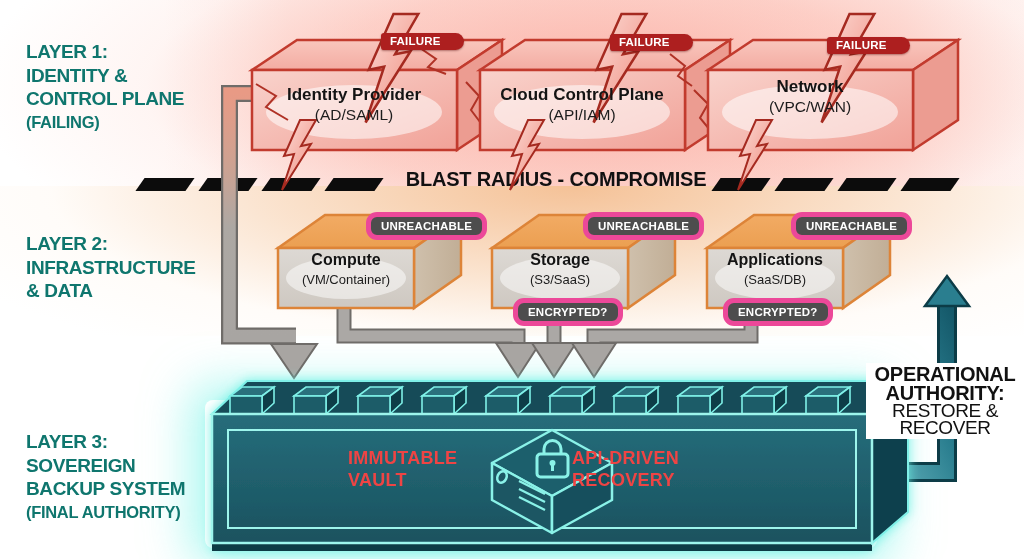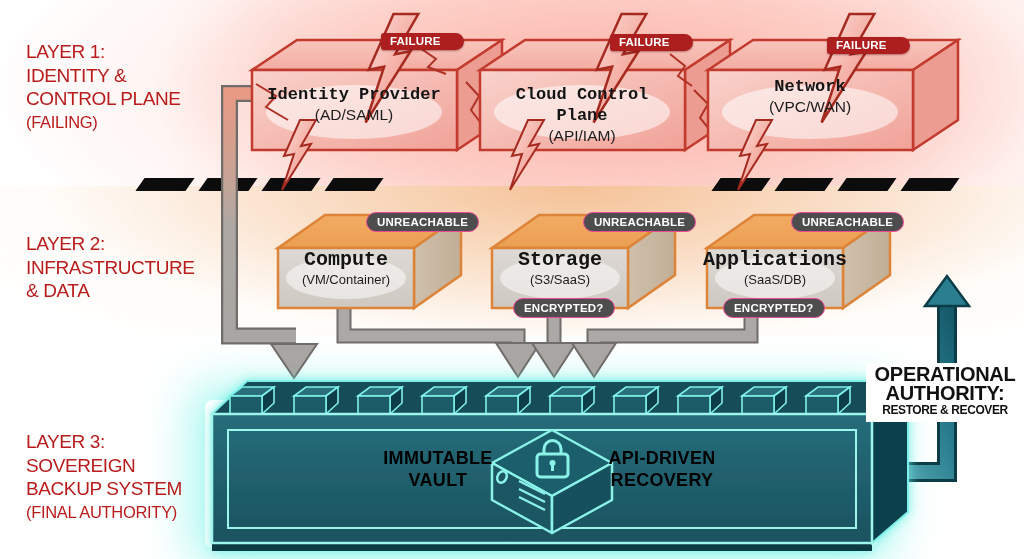--- a/index.html
+++ b/index.html
@@ -11,50 +11,50 @@
   .bg-red{left:0;top:0;width:1024px;height:186px;
     background:
       radial-gradient(ellipse 64% 125% at 59% 48%, rgba(248,88,66,.42), rgba(250,140,120,.33) 45%, rgba(253,206,196,.20) 70%, rgba(255,255,255,0) 96%),
       linear-gradient(90deg, rgba(255,255,255,0) 0%, rgba(255,255,255,0) 16%, rgba(252,196,186,.22) 28%, rgba(252,196,186,.28) 88%, rgba(252,205,196,.12) 100%);}
   .bg-orange{left:0;top:186px;width:1024px;height:150px;
     background:radial-gradient(ellipse 68% 135% at 56% 0%, rgba(243,183,133,.85), rgba(247,205,168,.55) 45%, rgba(255,240,225,.22) 75%, rgba(255,255,255,0) 100%);}
   .vault-glow{left:205px;top:400px;width:672px;height:148px;border-radius:8px;
     box-shadow:0 0 46px 16px rgba(110,242,230,.55);}
 
   
-  .layer-label{font-weight:400;color:#b91c1c;font-size:19px;line-height:23.5px;letter-spacing:-.4px;}
+  .layer-label{font-weight:700;color:#0f766e;font-size:19px;line-height:23.5px;letter-spacing:-.4px;}
   .layer-label .status{display:block;font-size:16.5px;letter-spacing:-.3px;}
 
   
   .dash-row{display:flex;gap:13px;}
   .dash{width:50px;height:13px;background:#0c0c0c;transform:skewX(-35deg);}
   .blast-text{font-weight:700;font-size:20px;letter-spacing:-.2px;color:#111;text-align:center;}
 
   
   .box-text{text-align:center;color:#141414;}
-  .box-text .t{font-weight:700;font-size:17px;line-height:21px;display:block;font-family:Liberation Mono, monospace;}
+  .box-text .t{font-weight:700;font-size:17px;line-height:21px;display:block;}
   .box-text .s{font-weight:400;font-size:15.5px;line-height:20px;display:block;color:#1d1d1d;}
-  .box-text.small .t{font-size:20px;line-height:20px;}
+  .box-text.small .t{font-size:16px;line-height:20px;}
   .box-text.small .s{font-size:13px;line-height:19px;}
 
   
   .badge-failure{background:var(--failure-red,#ad1f1f);color:#fff;font-weight:700;font-size:11.5px;
     letter-spacing:.2px;padding:2px 23px 3px 9px;border-radius:4px 11px 11px 4px;
     box-shadow:0 1px 2px rgba(80,0,0,.4);}
   .badge-gray{background:var(--badge-gray,#4d4d4d);color:#fff;font-weight:700;font-size:11.5px;
-    letter-spacing:.2px;padding:3px 10px;border-radius:11px;border:1px solid #ec4899;}
-
-  
-  .vault-label{color:#000000;font-weight:700;font-size:18px;line-height:22px;letter-spacing:.3px;
-    text-align:center;}
+    letter-spacing:.2px;padding:3px 10px;border-radius:11px;border:5px solid #ec4899;}
+
+  
+  .vault-label{color:#ef4444;font-weight:700;font-size:18px;line-height:22px;letter-spacing:.3px;
+    }
 
   
   .op-auth{background:#fff;text-align:center;color:#111;padding:2px 0 3px 0;}
   .op-auth .t{font-weight:700;font-size:20px;line-height:18.5px;letter-spacing:-.3px;display:block;}
-  .op-auth .s{font-weight:700;font-size:12px;line-height:17px;letter-spacing:-.4px;display:block;}
+  .op-auth .s{font-weight:400;font-size:19px;line-height:17px;letter-spacing:-.4px;display:block;}
 
   svg{overflow:visible;display:block;}
 </style>
 </head>
 <body>
 
 <div class="stage">
 
   <div class="abs bg-red"></div>
   <div class="abs bg-orange"></div>
@@ -113,20 +113,21 @@
       <div class="dash"></div>
     <div class="dash"></div>
       <div class="dash"></div>
   </div>
   <div class="abs dash-row" style="left:716px;top:178px">
     <div class="dash"></div>
       <div class="dash"></div>
     <div class="dash"></div>
       <div class="dash"></div>
   </div>
+  <div class="abs blast-text" style="left:398px;top:168px;width:316px">BLAST RADIUS - COMPROMISE</div>
 
   <svg class="abs" style="left:0;top:0" width="1024" height="559" viewBox="0 0 1024 559">
 
     <g>
       <polyline points="258,93.5 229.5,93.5 229.5,336 296,336" fill="none" stroke="#6f6c69" stroke-width="17"></polyline>
       <polyline points="258,93.5 229.5,93.5 229.5,336 296,336" fill="none" stroke="url(#arrowFade)" stroke-width="12.5"></polyline>
       <polygon points="271,344 317,344 294,378" fill="#a8a5a2" stroke="#6f6c69" stroke-width="2"></polygon>
     </g>
 
     <g>

